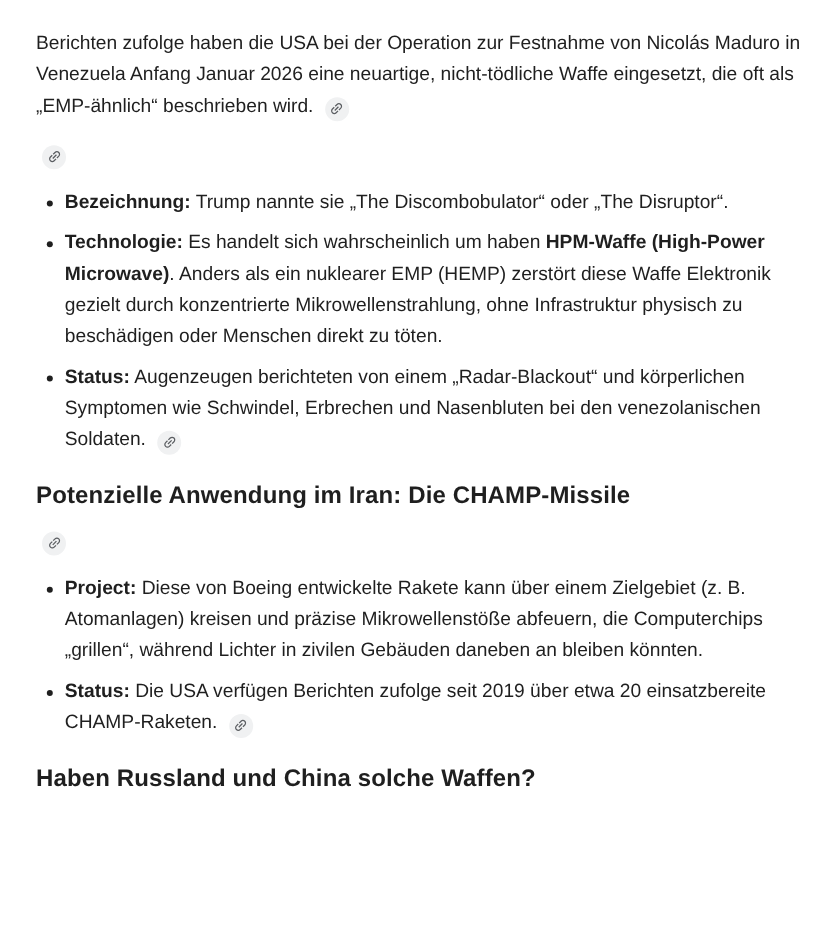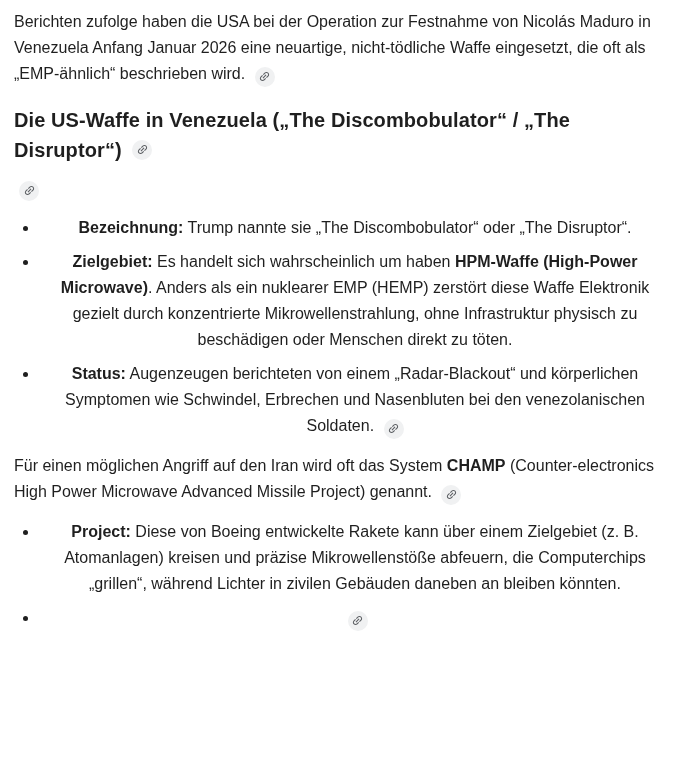--- a/index.html
+++ b/index.html
@@ -3,29 +3,29 @@
 <meta charset="utf-8">
 <style>
   * { box-sizing: border-box; margin: 0; padding: 0; }
   html, body { background: #ffffff; }
   body {
     width: 686px; height: 780px; overflow: hidden;
     font-family: "Liberation Sans", "DejaVu Sans", sans-serif;
     color: #1f1f1f;
     -webkit-font-smoothing: antialiased;
   }
-  .content { padding: 9px 14px 0 14px; }
+  .content { padding: 24px 14px 0 14px; margin-left: 16px; }
   p.body {
     font-size: 16px; line-height: 26px; margin: 0 0 14px 0;
   }
   h3.heading {
     font-size: 20px; line-height: 30px; font-weight: 700;
     margin: 18px 0 10px 0; letter-spacing: 0.1px;
   }
-  ul.list { list-style: none; margin: 0 0 14px 0; padding: 0; text-align: center; }
+  ul.list { list-style: none; margin: 0 0 14px 0; padding: 0; }
   li.item {
     position: relative; padding-left: 24px;
     font-size: 16px; line-height: 26px;
   }
   li.item + li.item { margin-top: 8px; }
   li.item::before {
     content: ""; position: absolute; left: 9px; top: 10.5px;
     width: 5px; height: 5px; border-radius: 50%; background: #1f1f1f;
   }
   .b { font-weight: 700; }
@@ -49,91 +49,85 @@
         <span class="icon-slot">
   <svg viewBox="0 0 24 24" aria-hidden="true">
     <g transform="rotate(-45 12 12)">
       <path d="M3.9 12c0-1.71 1.39-3.1 3.1-3.1h4V7H7c-2.76 0-5 2.24-5 5s2.24 5 5 5h4v-1.9H7c-1.71 0-3.1-1.39-3.1-3.1zM8 13h8v-2H8v2zm9-6h-4v1.9h4c1.71 0 3.1 1.39 3.1 3.1s-1.39 3.1-3.1 3.1h-4V17h4c2.76 0 5-2.24 5-5s-2.24-5-5-5z"></path>
     </g>
   </svg>
 </span>
       </span>
   </p>
 
-  <h3 class="heading">
-    <span>Die US-Waffe in Venezuela („The Discombobulator“ / „The Disruptor“)</span>
-    <span class="cite">
-        <span class="icon-slot">
-  <svg viewBox="0 0 24 24" aria-hidden="true">
-    <g transform="rotate(-45 12 12)">
-      <path d="M3.9 12c0-1.71 1.39-3.1 3.1-3.1h4V7H7c-2.76 0-5 2.24-5 5s2.24 5 5 5h4v-1.9H7c-1.71 0-3.1-1.39-3.1-3.1zM8 13h8v-2H8v2zm9-6h-4v1.9h4c1.71 0 3.1 1.39 3.1 3.1s-1.39 3.1-3.1 3.1h-4V17h4c2.76 0 5-2.24 5-5s-2.24-5-5-5z"></path>
-    </g>
-  </svg>
-</span>
-      </span>
-  </h3>
 
   <p class="body">
     <span class="cite">
         <span class="icon-slot">
   <svg viewBox="0 0 24 24" aria-hidden="true">
     <g transform="rotate(-45 12 12)">
       <path d="M3.9 12c0-1.71 1.39-3.1 3.1-3.1h4V7H7c-2.76 0-5 2.24-5 5s2.24 5 5 5h4v-1.9H7c-1.71 0-3.1-1.39-3.1-3.1zM8 13h8v-2H8v2zm9-6h-4v1.9h4c1.71 0 3.1 1.39 3.1 3.1s-1.39 3.1-3.1 3.1h-4V17h4c2.76 0 5-2.24 5-5s-2.24-5-5-5z"></path>
     </g>
   </svg>
 </span>
       </span>
   </p>
 
   <ul class="list">
     <li class="item">
       <span><span class="b">Bezeichnung:</span><span> Trump nannte sie „The Discombobulator“ oder „The Disruptor“.</span></span>
     </li>
     <li class="item">
-      <span><span class="b">Zielgebiet:</span><span> Es handelt sich wahrscheinlich um haben </span><span class="b">HPM-Waffe (High-Power Microwave)</span><span>. Anders als ein nuklearer EMP (HEMP) zerstört diese Waffe Elektronik gezielt durch konzentrierte Mikrowellenstrahlung, ohne Infrastruktur physisch zu beschädigen oder Menschen direkt zu töten.</span></span>
+      <span><span class="b">Technologie:</span><span> Es handelt sich wahrscheinlich um haben </span><span class="b">HPM-Waffe (High-Power Microwave)</span><span>. Anders als ein nuklearer EMP (HEMP) zerstört diese Waffe Elektronik gezielt durch konzentrierte Mikrowellenstrahlung, ohne Infrastruktur physisch zu beschädigen oder Menschen direkt zu töten.</span></span>
     </li>
     <li class="item">
       <span><span class="b">Status:</span><span> Augenzeugen berichteten von einem „Radar-Blackout“ und körperlichen Symptomen wie Schwindel, Erbrechen und Nasenbluten bei den venezolanischen Soldaten.</span></span>
       <span class="cite">
           <span class="icon-slot">
   <svg viewBox="0 0 24 24" aria-hidden="true">
     <g transform="rotate(-45 12 12)">
       <path d="M3.9 12c0-1.71 1.39-3.1 3.1-3.1h4V7H7c-2.76 0-5 2.24-5 5s2.24 5 5 5h4v-1.9H7c-1.71 0-3.1-1.39-3.1-3.1zM8 13h8v-2H8v2zm9-6h-4v1.9h4c1.71 0 3.1 1.39 3.1 3.1s-1.39 3.1-3.1 3.1h-4V17h4c2.76 0 5-2.24 5-5s-2.24-5-5-5z"></path>
     </g>
   </svg>
 </span>
         </span>
     </li>
   </ul>
 
+  <h3 class="heading">
+    <span>Potenzielle Anwendung im Iran: Die CHAMP-Missile</span>
+  </h3>
 
   <p class="body">
-    <span><span>Für einen möglichen Angriff auf den Iran wird oft das System </span><span class="b">CHAMP</span><span> (Counter-electronics High Power Microwave Advanced Missile Project) genannt.</span></span>
     <span class="cite">
         <span class="icon-slot">
   <svg viewBox="0 0 24 24" aria-hidden="true">
     <g transform="rotate(-45 12 12)">
       <path d="M3.9 12c0-1.71 1.39-3.1 3.1-3.1h4V7H7c-2.76 0-5 2.24-5 5s2.24 5 5 5h4v-1.9H7c-1.71 0-3.1-1.39-3.1-3.1zM8 13h8v-2H8v2zm9-6h-4v1.9h4c1.71 0 3.1 1.39 3.1 3.1s-1.39 3.1-3.1 3.1h-4V17h4c2.76 0 5-2.24 5-5s-2.24-5-5-5z"></path>
     </g>
   </svg>
 </span>
       </span>
   </p>
 
   <ul class="list">
     <li class="item">
       <span><span class="b">Project:</span><span> Diese von Boeing entwickelte Rakete kann über einem Zielgebiet (z. B. Atomanlagen) kreisen und präzise Mikrowellenstöße abfeuern, die Computerchips „grillen“, während Lichter in zivilen Gebäuden daneben an bleiben könnten.</span></span>
     </li>
     <li class="item">
+      <span><span class="b">Status:</span><span> Die USA verfügen Berichten zufolge seit 2019 über etwa 20 einsatzbereite CHAMP-Raketen.</span></span>
       <span class="cite">
           <span class="icon-slot">
   <svg viewBox="0 0 24 24" aria-hidden="true">
     <g transform="rotate(-45 12 12)">
       <path d="M3.9 12c0-1.71 1.39-3.1 3.1-3.1h4V7H7c-2.76 0-5 2.24-5 5s2.24 5 5 5h4v-1.9H7c-1.71 0-3.1-1.39-3.1-3.1zM8 13h8v-2H8v2zm9-6h-4v1.9h4c1.71 0 3.1 1.39 3.1 3.1s-1.39 3.1-3.1 3.1h-4V17h4c2.76 0 5-2.24 5-5s-2.24-5-5-5z"></path>
     </g>
   </svg>
 </span>
         </span>
     </li>
   </ul>
 
+  <h3 class="heading">
+    <span>Haben Russland und China solche Waffen?</span>
+  </h3>
 
 </main>
 
 </body></html>

